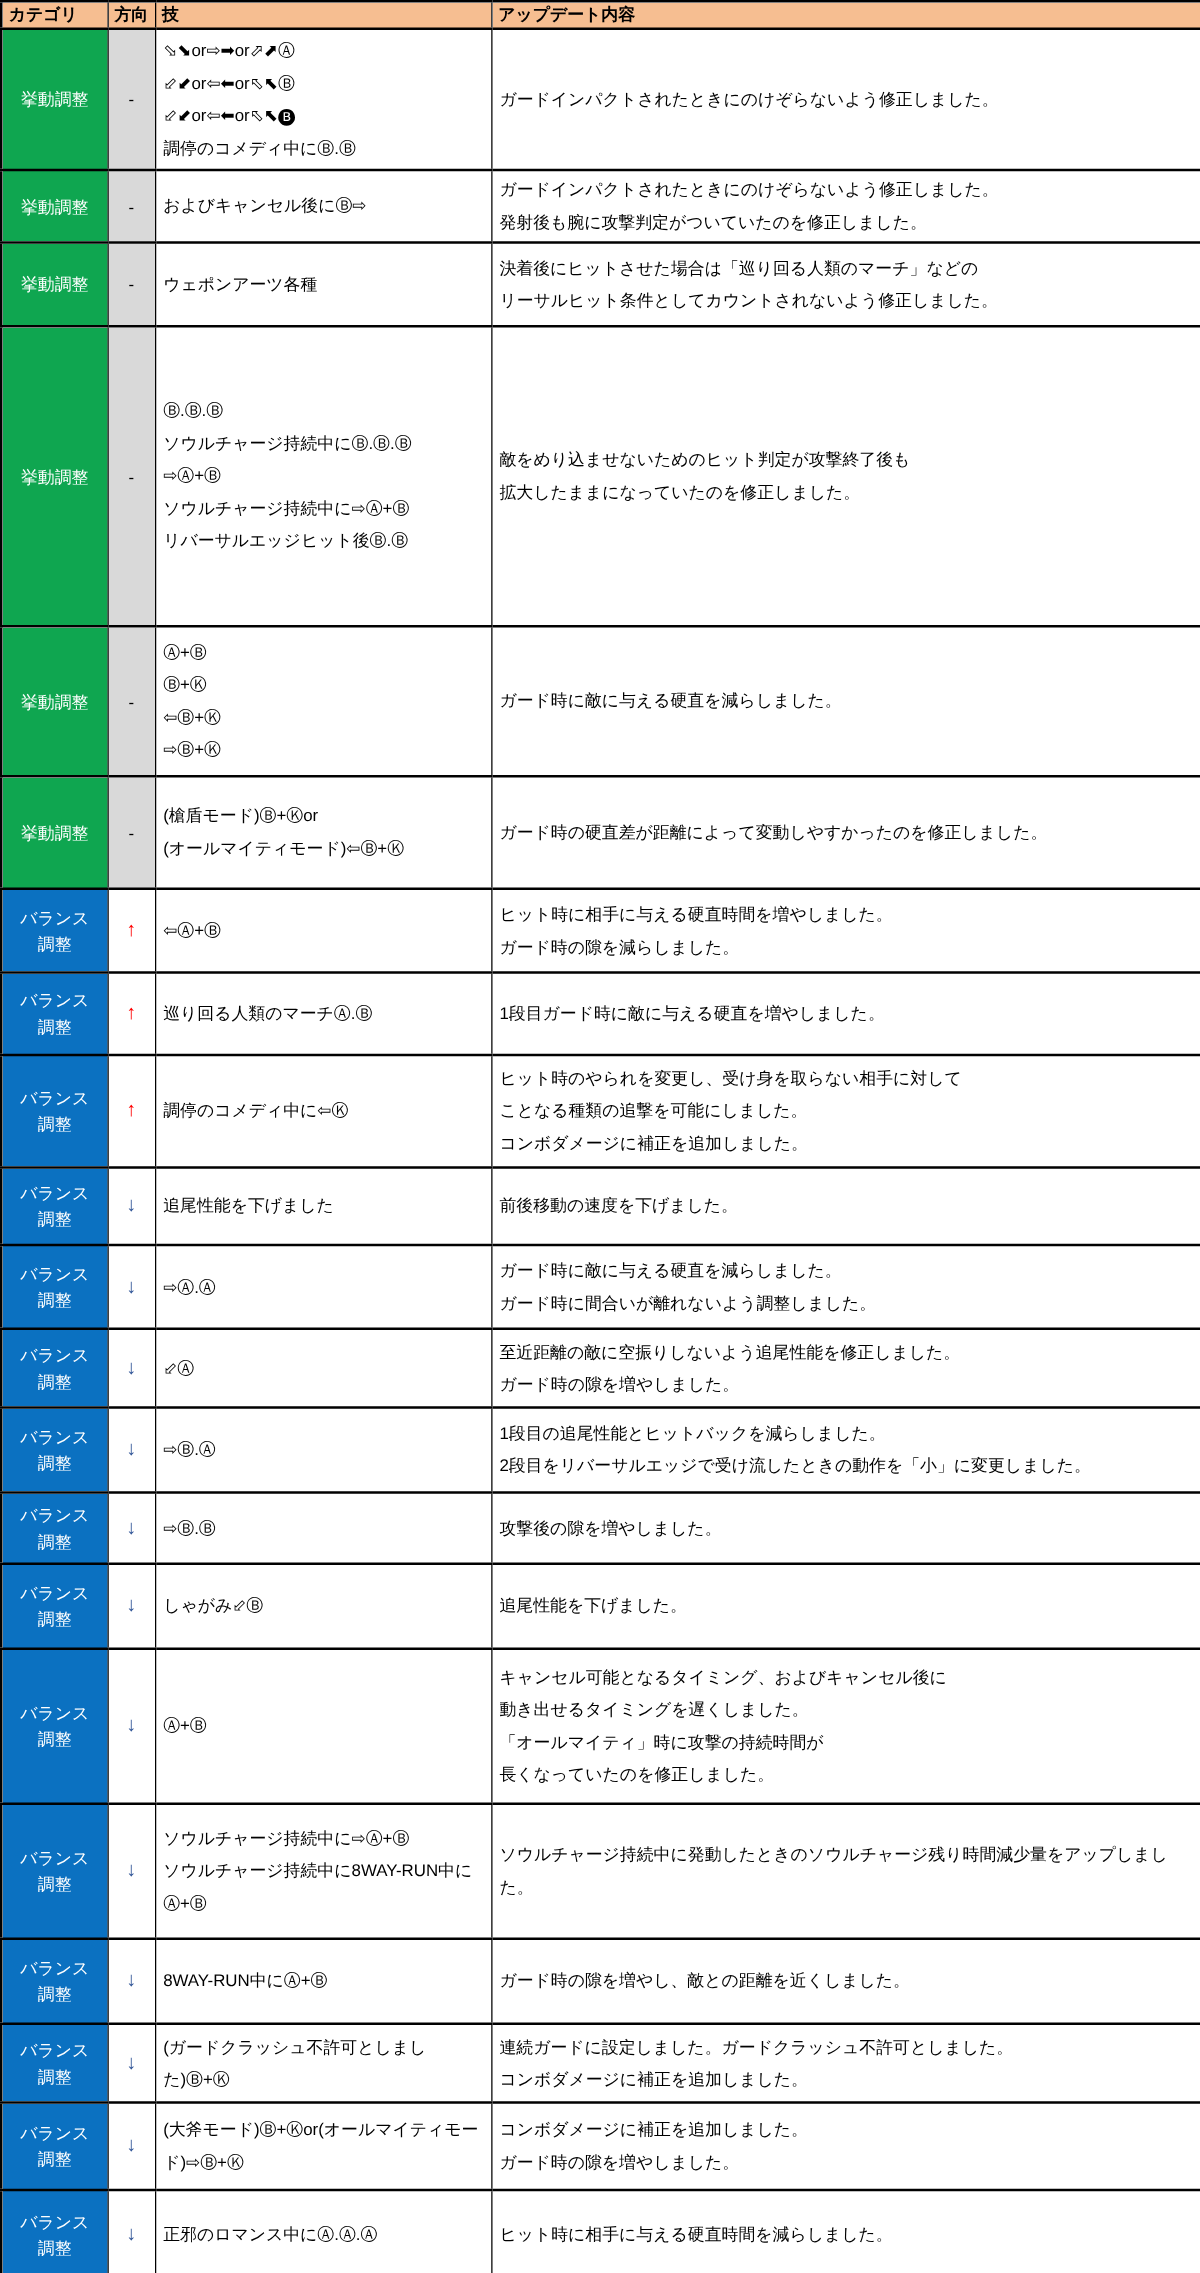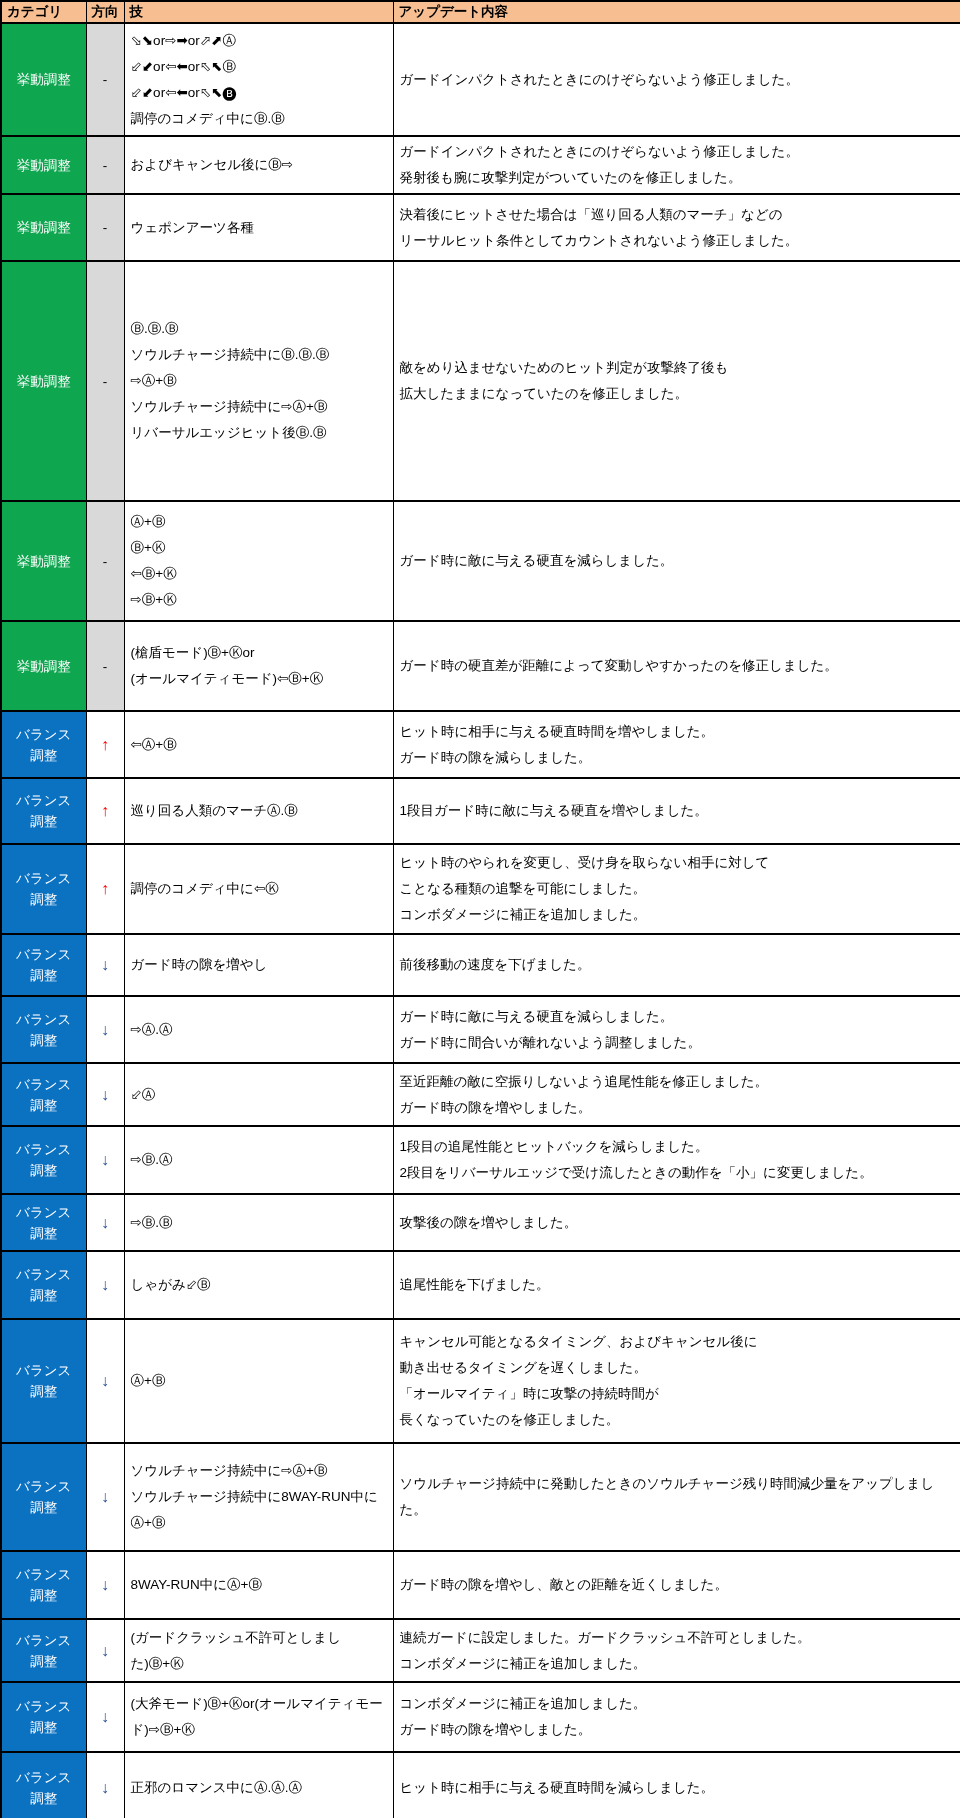--- a/index.html
+++ b/index.html
@@ -144,21 +144,21 @@
 ことなる種類の追撃を可能にしました。
 コンボダメージに補正を追加しました。</td>
   </tr>
       <tr style="height: 62px;">
     <td class="cat cat-balance">
       <span class="cat-label">バランス調整</span>
     </td>
     <td class="dir dir-down">
       <span>↓</span>
     </td>
-    <td class="moves">ガード時の隙を増やし</td>
+    <td class="moves">追尾性能を下げました</td>
     <td class="update">前後移動の速度を下げました。</td>
   </tr>
       <tr style="height: 67px;">
     <td class="cat cat-balance">
       <span class="cat-label">バランス調整</span>
     </td>
     <td class="dir dir-down">
       <span>↓</span>
     </td>
     <td class="moves">⇨Ⓐ.Ⓐ</td>

